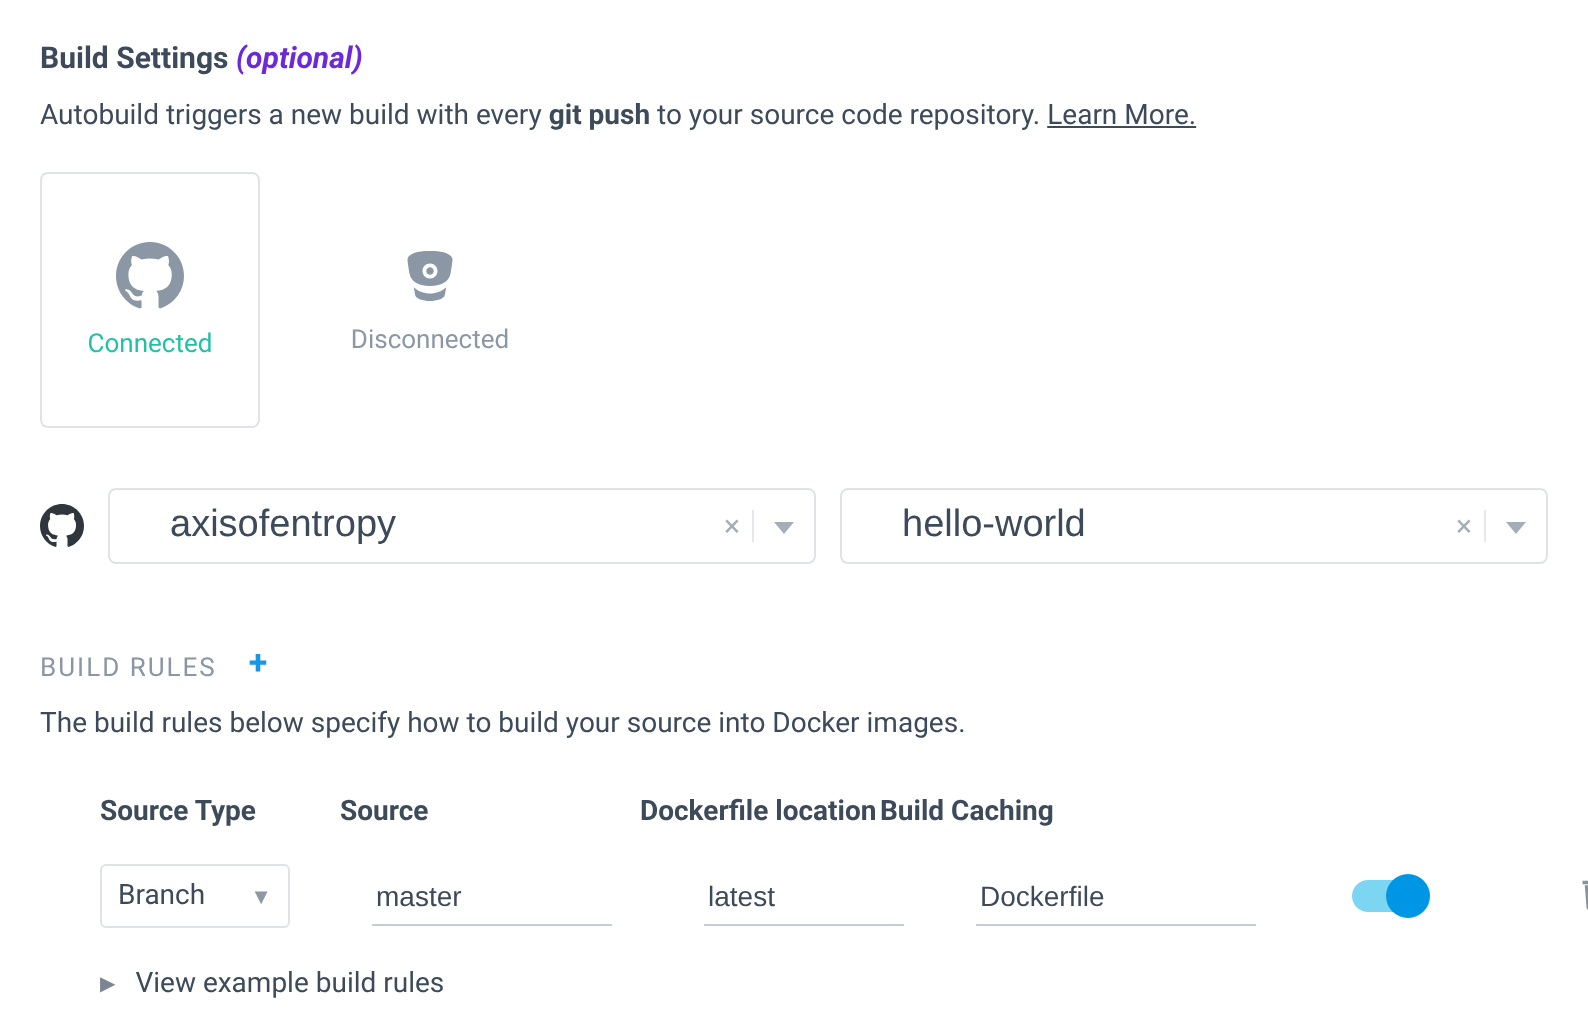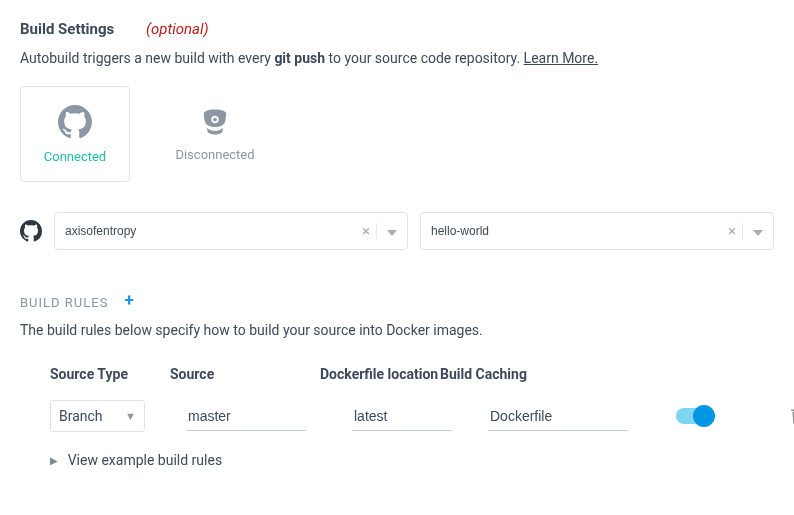--- a/index.html
+++ b/index.html
@@ -11,39 +11,38 @@
       padding: 20px;
       width: 794px;
     }
     .section-title {
       font-weight: 700;
       font-size: 15px;
       color: #3d4a5a;
       margin-bottom: 12px;
     }
     .section-title .optional {
-      font-weight: 400;
+      font-weight: 700;
       font-style: italic;
-      color: #b91c1c;
-      margin-left: 28px;
+      color: #6d28d9;
     }
     .description {
       color: #3d4a5a;
       margin-bottom: 20px;
     }
     .description .bold { font-weight: 700; margin-top: 11px; }
     .description a { color: #3d4a5a; text-decoration: underline; }
     .provider-row {
       display: flex;
       gap: 30px;
       margin-bottom: 30px;
     }
     .provider-card {
       width: 110px;
-      height: 96px;
+      height: 128px;
       display: flex;
       flex-direction: column;
       align-items: center;
       justify-content: center;
       cursor: pointer;
     }
     .provider-card.selected {
       border: 1px solid #e0e4e8;
       border-radius: 4px;
     }
@@ -67,24 +66,25 @@
       border: 1px solid #dfe3e8;
       border-radius: 4px;
       display: flex;
       align-items: center;
       padding: 0 10px;
       position: relative;
     }
     .combobox input {
       border: none;
       outline: none;
-      font-size: 12px;
+      font-size: 19px;
       color: #3d4a5a;
       flex: 1;
       background: transparent;
+      margin-left: 20px;
     }
     .combobox .clear {
       color: #a5aeb8;
       font-size: 15px;
       cursor: pointer;
       padding: 0 6px;
     }
     .combobox .dropdown-arrow {
       border-left: 1px solid #e5e8ec;
       padding-left: 10px;

